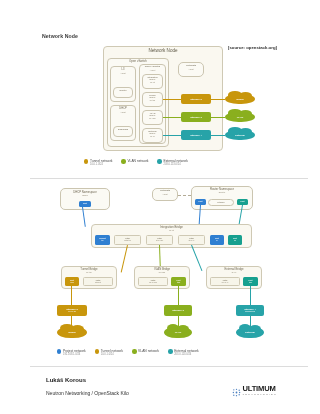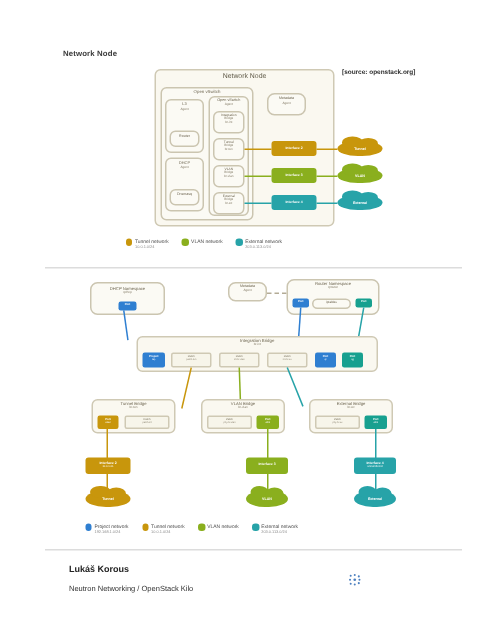--- a/index.html
+++ b/index.html
@@ -442,15 +442,19 @@
             <circle cx="16" cy="5" r="1.5"></circle>
           <circle cx="3" cy="10" r="1.5"></circle>
             <circle cx="10" cy="10" r="2"></circle>
             <circle cx="17" cy="10" r="1.5"></circle>
           <circle cx="4" cy="16" r="1.5"></circle>
             <circle cx="10" cy="17" r="1.5"></circle>
             <circle cx="16" cy="15" r="1.5"></circle>
         </g>
       </svg>
     </div>
+    <div class="logo-txt">
+      <span class="logo-main">ULTIMUM</span>
+      <span class="logo-sub">TECHNOLOGIES</span>
+    </div>
   </div>
 
 </div>
 
 </body></html>

